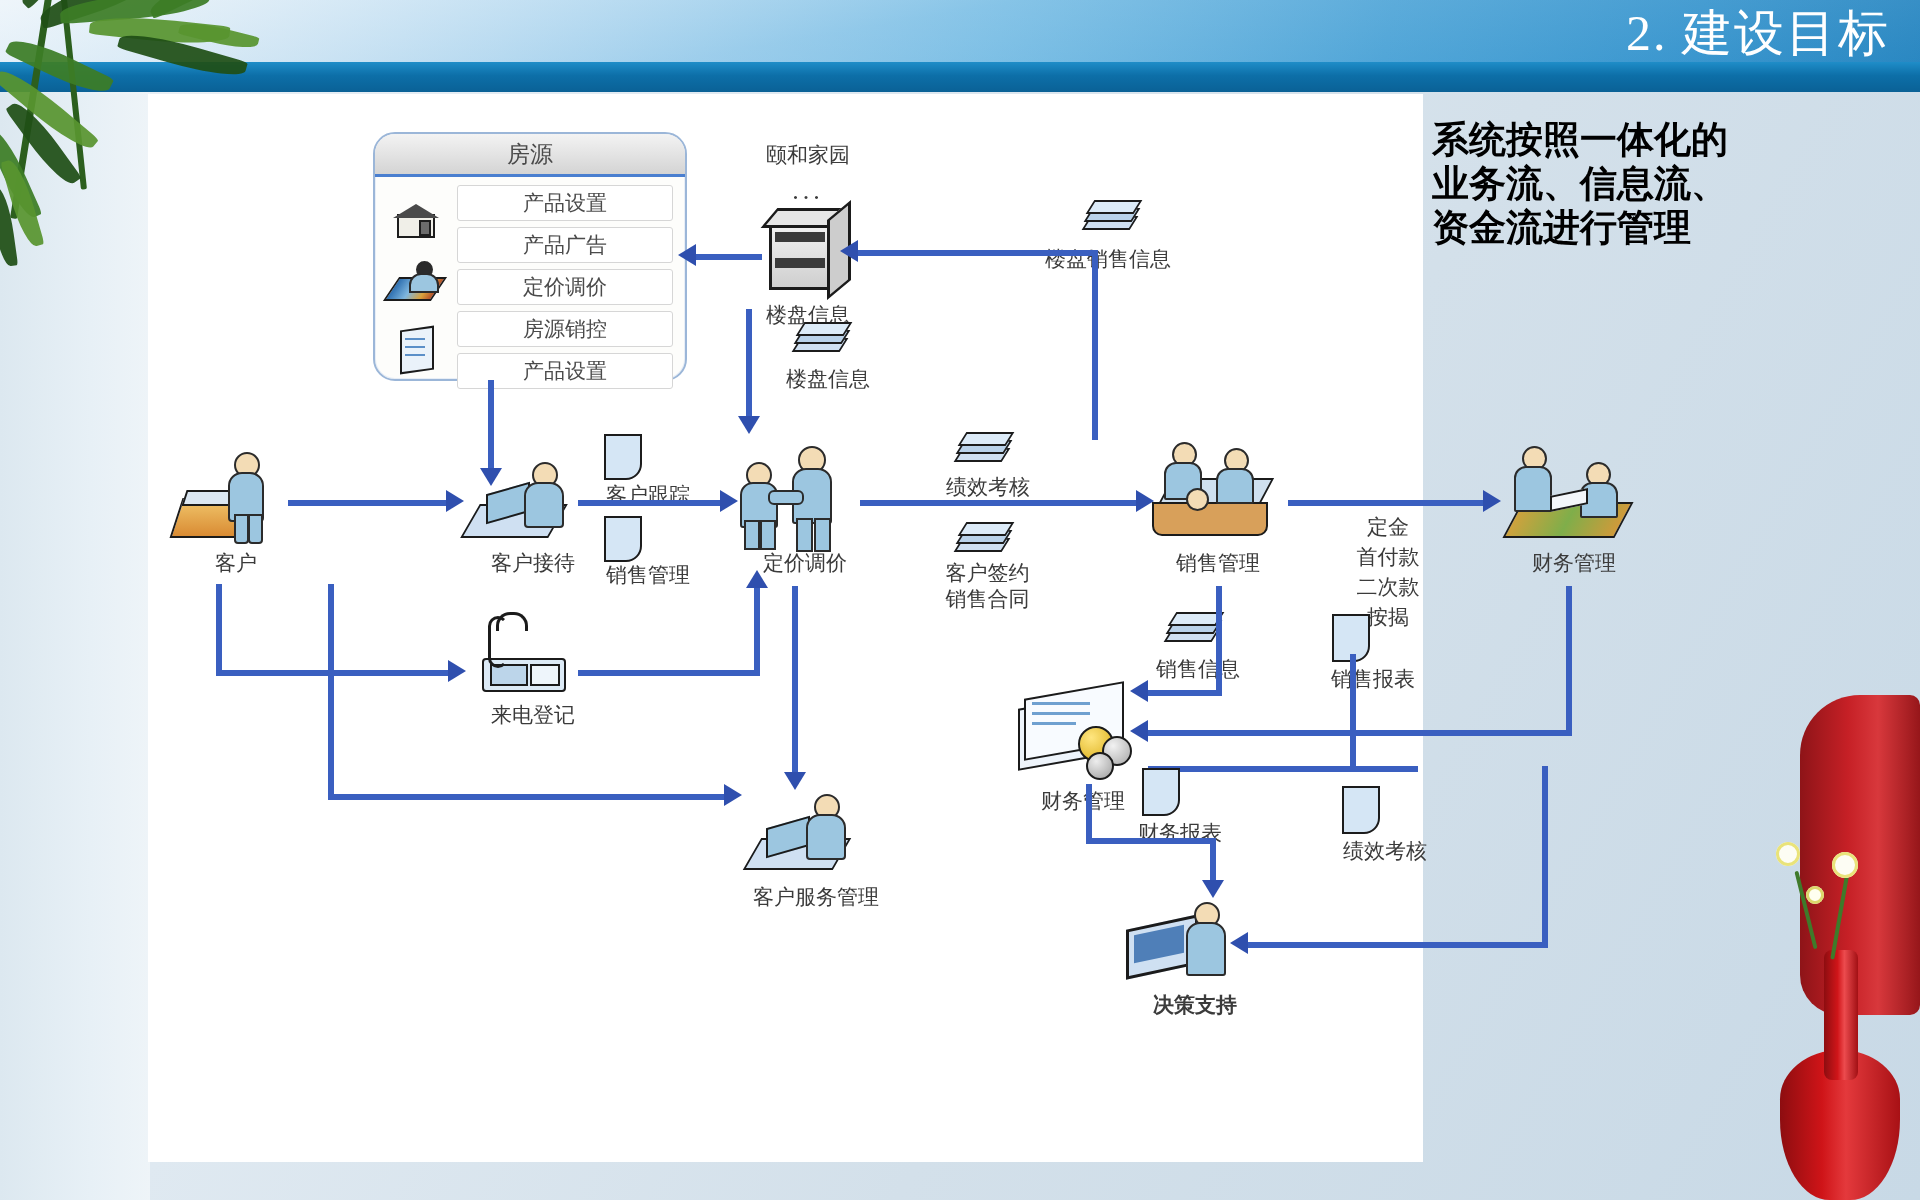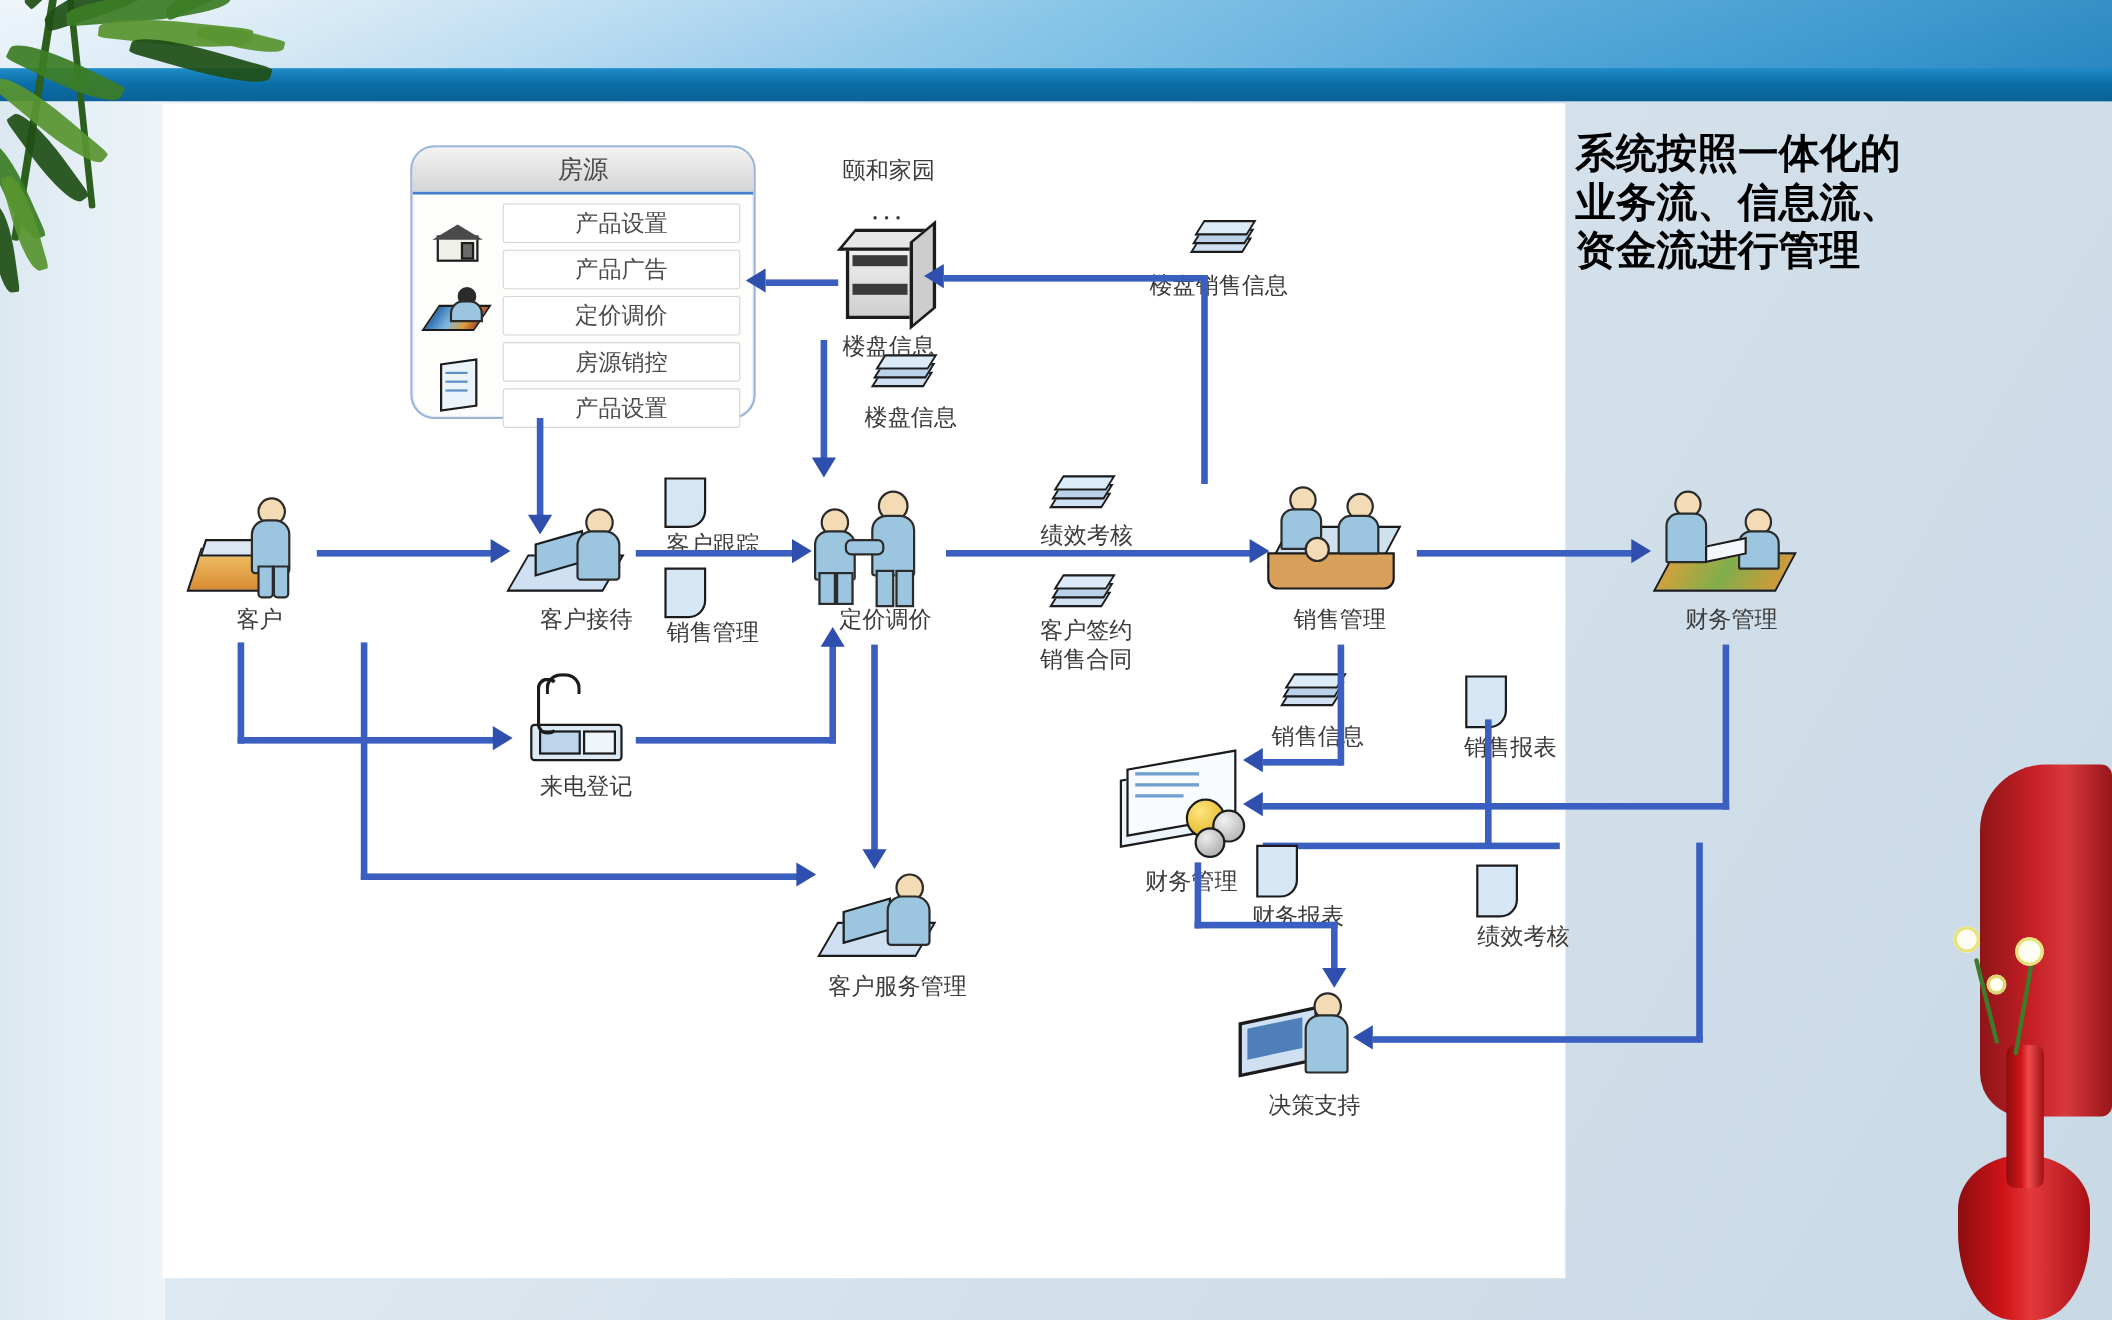--- a/index.html
+++ b/index.html
@@ -119,20 +119,21 @@
     <div class="sofa"></div>
     <div class="vase-body"></div>
     <div class="vase-neck"></div>
     <div class="stem" style="right:78px;bottom:240px;width:4px;height:90px;background:#3f7a2a;transform:rotate(10deg);"></div>
     <div class="stem" style="right:112px;bottom:250px;width:4px;height:80px;background:#3f7a2a;transform:rotate(-14deg);"></div>
     <div class="fl" style="right:62px;bottom:322px;width:26px;height:26px;background:#fdfdf4;box-shadow:0 0 0 3px #e9e37a inset;"></div>
     <div class="fl" style="right:120px;bottom:334px;width:24px;height:24px;background:#fdfdf4;box-shadow:0 0 0 3px #e9e37a inset;"></div>
     <div class="fl" style="right:96px;bottom:296px;width:18px;height:18px;background:#fffff0;box-shadow:0 0 0 3px #dcd76c inset;"></div>
   </div>
 
+  <div class="slide-title">2. 建设目标</div>
 
   <div class="canvas">
 
     <div class="panel" style="left:225px;top:38px;width:310px;height:245px;">
       <div class="panel-hd">
         <span>房源</span>
       </div>
       <div class="panel-bd">
         <div class="panel-icons">
 
@@ -273,20 +274,24 @@
       <div class="p-head" style="left:24px;top:6px;width:21px;height:21px;"></div>
       <div class="p-body" style="left:16px;top:26px;width:34px;height:34px;border-radius:12px 12px 2px 2px;"></div>
       <div class="p-head" style="left:76px;top:12px;width:21px;height:21px;"></div>
       <div class="p-body" style="left:68px;top:32px;width:34px;height:32px;border-radius:12px 12px 2px 2px;"></div>
       <div class="p-head" style="left:38px;top:52px;width:19px;height:19px;"></div>
     </div>
     <div class="lbl" style="left:990px;top:456px;width:160px;">销售管理</div>
 
     <div class="arrow-h" style="left:1140px;top:406px;width:200px;"></div>
     <div class="head r" style="left:1335px;top:396px;"></div>
+    <div class="lbl" style="left:1160px;top:418px;width:160px;line-height:30px;">定金
+首付款
+二次款
+按揭</div>
 
     <div class="node" style="left:1358px;top:346px;width:130px;height:108px;">
       <div style="position:absolute;left:6px;top:62px;width:108px;height:32px;background:linear-gradient(90deg,#cfa23d,#7fae4a 50%,#cf9a3a);border:2.5px solid #1b1b1b;transform:skewX(-28deg);"></div>
       <div class="p-head" style="left:16px;top:6px;width:21px;height:21px;"></div>
       <div class="p-body" style="left:8px;top:26px;width:34px;height:42px;border-radius:12px 12px 2px 2px;"></div>
       <div class="p-head" style="left:80px;top:22px;width:21px;height:21px;"></div>
       <div class="p-body" style="left:74px;top:42px;width:34px;height:32px;border-radius:12px 12px 2px 2px;"></div>
       <div style="position:absolute;left:44px;top:52px;width:34px;height:12px;background:#f3f6fa;border:2px solid #1b1b1b;transform:skewY(-12deg);"></div>
     </div>
     <div class="lbl" style="left:1346px;top:456px;width:160px;">财务管理</div>
@@ -372,21 +377,21 @@
     <div class="arrow-h" style="left:938px;top:744px;width:130px;"></div>
     <div class="arrow-v" style="left:1062px;top:744px;height:46px;"></div>
     <div class="head d" style="left:1054px;top:786px;"></div>
 
     <div class="node" style="left:976px;top:804px;width:120px;height:92px;">
       <div style="position:absolute;left:2px;top:24px;width:66px;height:44px;background:#cfe0f2;border:3px solid #1b1b1b;transform:skewY(-12deg);"></div>
       <div style="position:absolute;left:10px;top:32px;width:50px;height:28px;background:#4f7fb8;transform:skewY(-12deg);"></div>
       <div class="p-head" style="left:70px;top:4px;width:22px;height:22px;"></div>
       <div class="p-body" style="left:62px;top:24px;width:36px;height:50px;border-radius:14px 14px 3px 3px;"></div>
     </div>
-    <div class="lbl" style="left:962px;top:898px;width:170px;">决策支持</div>
+    <div class="lbl" style="left:962px;top:898px;width:170px;font-weight:bold;">决策支持</div>
 
     <div class="arrow-h" style="left:1100px;top:848px;width:300px;"></div>
     <div class="head l" style="left:1082px;top:838px;"></div>
     <div class="arrow-v" style="left:1394px;top:672px;height:180px;"></div>
 
   </div>
 
   <div class="callout">系统按照一体化的业务流、信息流、资金流进行管理</div>
 
 </div>

